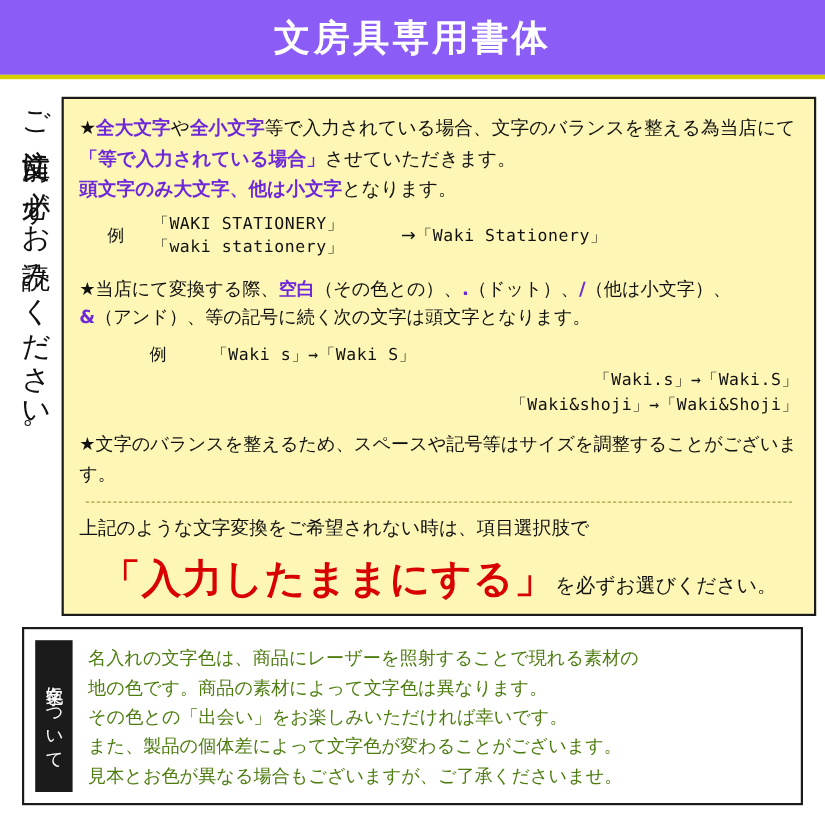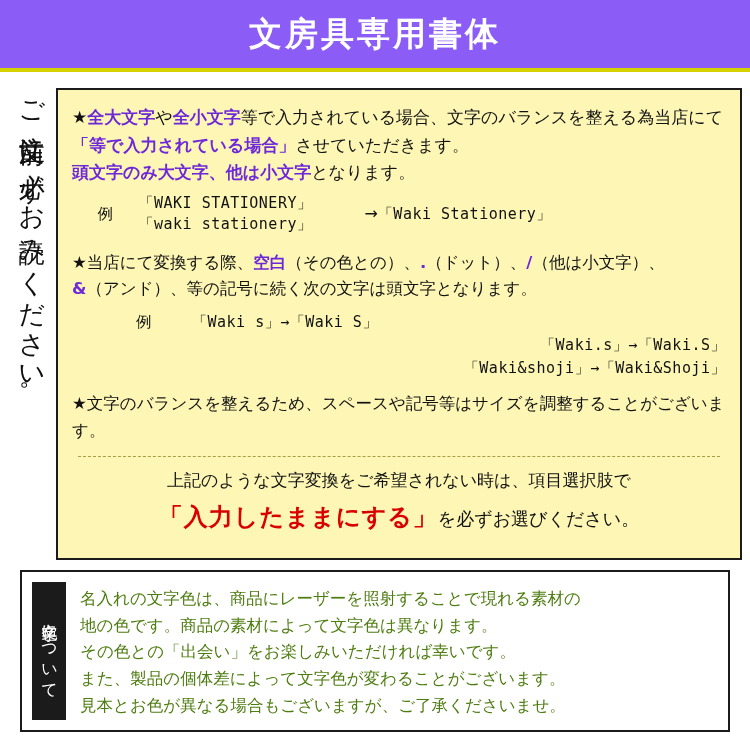--- a/index.html
+++ b/index.html
@@ -141,33 +141,32 @@
     font-size: 16.5px;
     line-height: 1.6;
     margin-top: 12px;
   }
   .dashed {
     border: none;
     border-top: 1px dashed #a59d4a;
     margin: 12px 6px 10px 6px;
   }
   .closing1 {
-    text-align: center;
     font-size: 17px;
     margin-top: 2px;
   }
   .closing2 {
     text-align: center;
     margin-top: 6px;
     font-size: 18px;
   }
   .closing2 .big {
     color: #d80000;
     font-weight: bold;
-    font-size: 24px;
+    font-size: 36px;
     letter-spacing: 1px;
   }
 
   
   .bottom-box {
     position: absolute;
     left: 20px;
     top: 570px;
     width: 710px;
     height: 162px;

